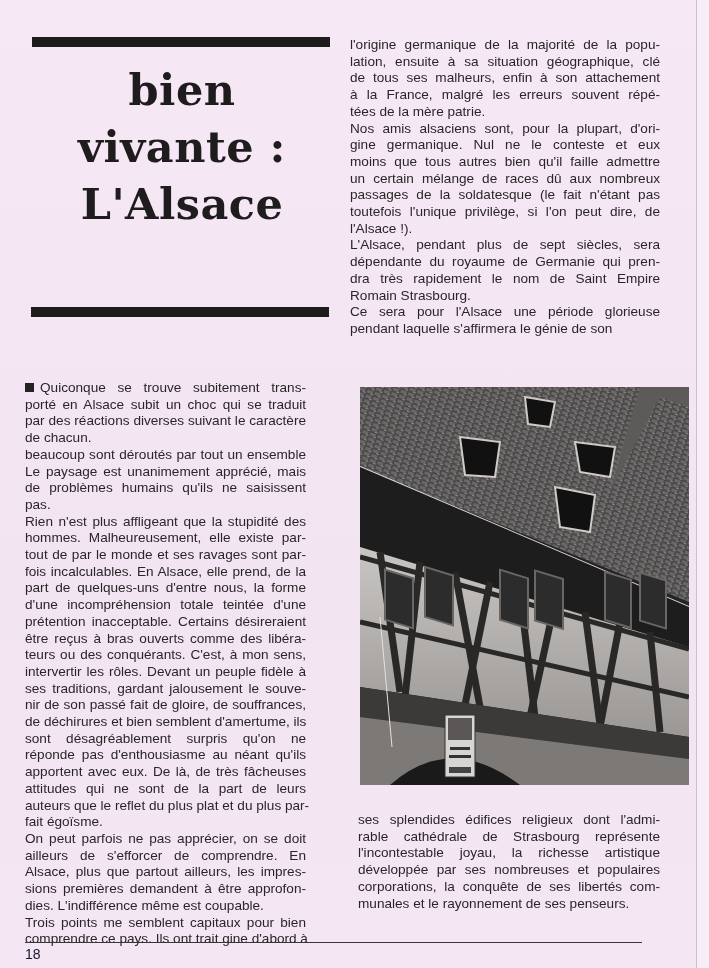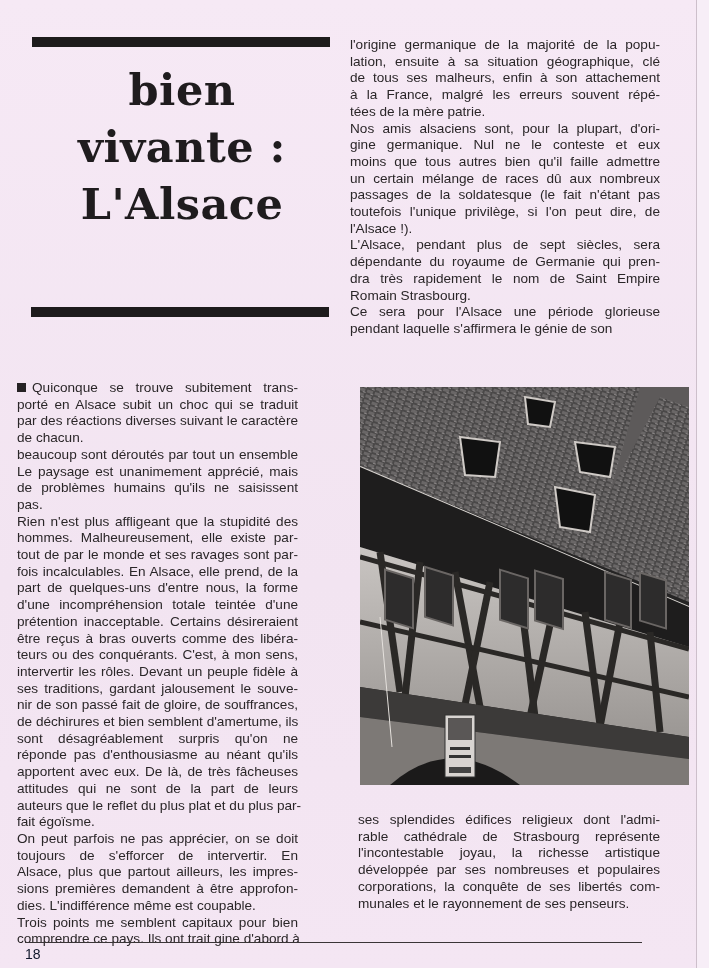--- a/index.html
+++ b/index.html
@@ -38,21 +38,21 @@
   .title div { white-space: nowrap; }
   .col {
     position: absolute;
     font-size: 13.6px; line-height: 16.7px;
     text-align: justify;
     color: #2a2628;
   }
   .col .ln { display: block; text-align: justify; text-align-last: justify; white-space: nowrap; }
   .col .ln.last { text-align-last: left; }
   .col-tr { left: 350px; top: 37px; width: 310px; }
-  .col-l { left: 17px; top: 380px; width: 281px; }
+  .col-l { left: 25px; top: 380px; width: 281px; }
   .col-br { left: 358px; top: 812px; width: 302px; }
   .bullet {
     display: inline-block; width: 9px; height: 9px; background: #262224;
     margin-right: 6px; vertical-align: 0px;
   }
   .photo {
     position: absolute; left: 360px; top: 387px; width: 329px; height: 398px;
     background: #2b2a2a; overflow: hidden;
   }
   .photo svg { display: block; }
@@ -123,21 +123,21 @@
     <span class="ln">ses traditions, gardant jalousement le souve-</span>
     <span class="ln">nir de son passé fait de gloire, de souffrances,</span>
     <span class="ln">de déchirures et bien semblent d'amertume, ils</span>
     <span class="ln">sont désagréablement surpris qu'on ne</span>
     <span class="ln">réponde pas d'enthousiasme au néant qu'ils</span>
     <span class="ln">apportent avec eux. De là, de très fâcheuses</span>
     <span class="ln">attitudes qui ne sont de la part de leurs</span>
     <span class="ln">auteurs que le reflet du plus plat et du plus par-</span>
     <span class="ln last">fait égoïsme.</span>
     <span class="ln">On peut parfois ne pas apprécier, on se doit</span>
-    <span class="ln">toujours de s'efforcer de intervertir. En</span>
+    <span class="ln">ailleurs de s'efforcer de comprendre. En</span>
     <span class="ln">Alsace, plus que partout ailleurs, les impres-</span>
     <span class="ln">sions premières demandent à être approfon-</span>
     <span class="ln last">dies. L'indifférence même est coupable.</span>
     <span class="ln">Trois points me semblent capitaux pour bien</span>
     <span class="ln last">comprendre ce pays. Ils ont trait gine d'abord à</span>
   </div>
 
 <div class="photo">
   <svg width="329" height="398" viewBox="0 0 329 398">
     <defs>

